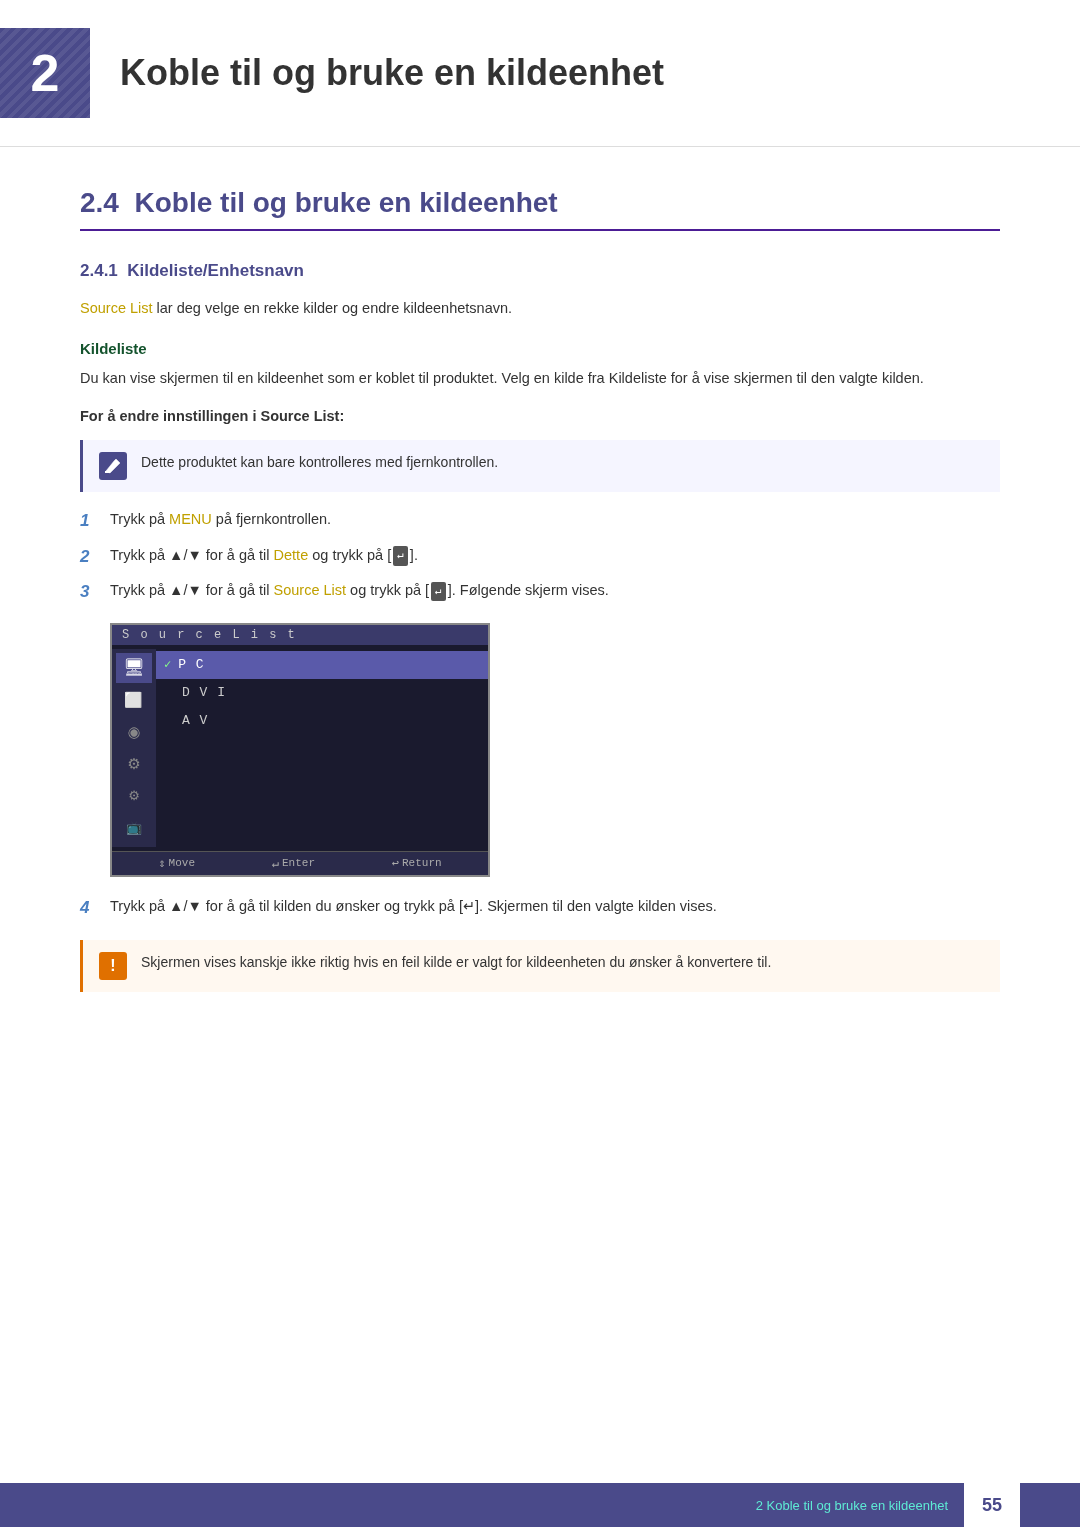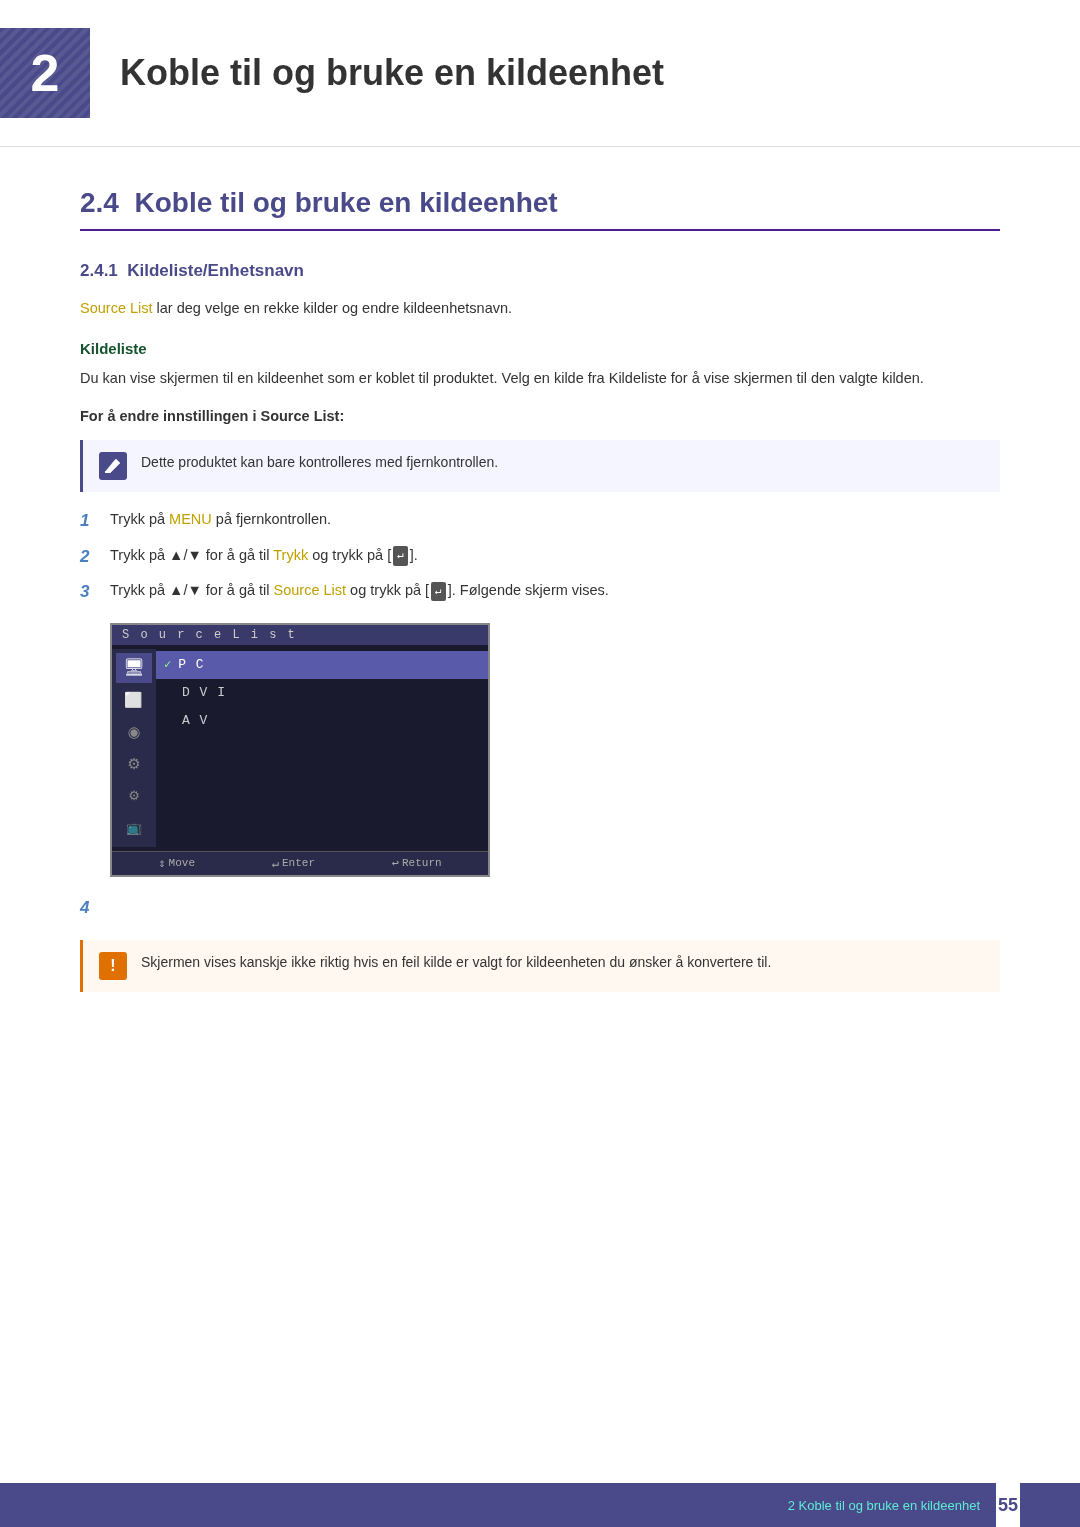--- a/index.html
+++ b/index.html
@@ -311,21 +311,21 @@
     .footer-text {
       color: #5eead4;
       font-size: 13px;
     }
 
     .footer-page {
       background: #fff;
       color: #4a4a8a;
       font-weight: bold;
       font-size: 18px;
-      width: 24px;
+      width: 56px;
       height: 44px;
       display: flex;
       align-items: center;
       justify-content: center;
       text-align: center;
     }
 
     .menu-text {
       color: #c0a000;
     }
@@ -384,21 +384,21 @@
     <div class="step">
       <span class="step-num">1</span>
       <span class="step-text">
         Trykk på <span class="menu-text">MENU</span> på fjernkontrollen.
       </span>
     </div>
 
     <div class="step">
       <span class="step-num">2</span>
       <span class="step-text">
-        Trykk på ▲/▼ for å gå til <span class="input-text">Trykk</span> og trykk på [<span class="key-icon">↵</span>].
+        Trykk på ▲/▼ for å gå til <span class="input-text">Dette</span> og trykk på [<span class="key-icon">↵</span>].
       </span>
     </div>
 
     <div class="step">
       <span class="step-num">3</span>
       <span class="step-text">
         Trykk på ▲/▼ for å gå til <span class="source-list-text">Source List</span> og trykk på [<span class="key-icon">↵</span>]. Følgende skjerm vises.
       </span>
     </div>
 
@@ -467,20 +467,21 @@
       </div>
       <div class="screen-footer-item">
         <span class="screen-footer-icon">↩</span>
         <span>Return</span>
       </div>
     </div>
   </div>
 
   <div class="step" style="margin-top: 8px;">
     <span class="step-num">4</span>
+    <span class="step-text">Trykk på ▲/▼ for å gå til kilden du ønsker og trykk på [↵]. Skjermen til den valgte kilden vises.</span>
   </div>
 
   <div class="warning-box" style="margin-top: 20px;">
     <div class="warning-icon">!</div>
     <p class="note-text">Skjermen vises kanskje ikke riktig hvis en feil kilde er valgt for kildeenheten du ønsker å konvertere til.</p>
   </div>
 
 </div>
 
 <div class="page-footer">

